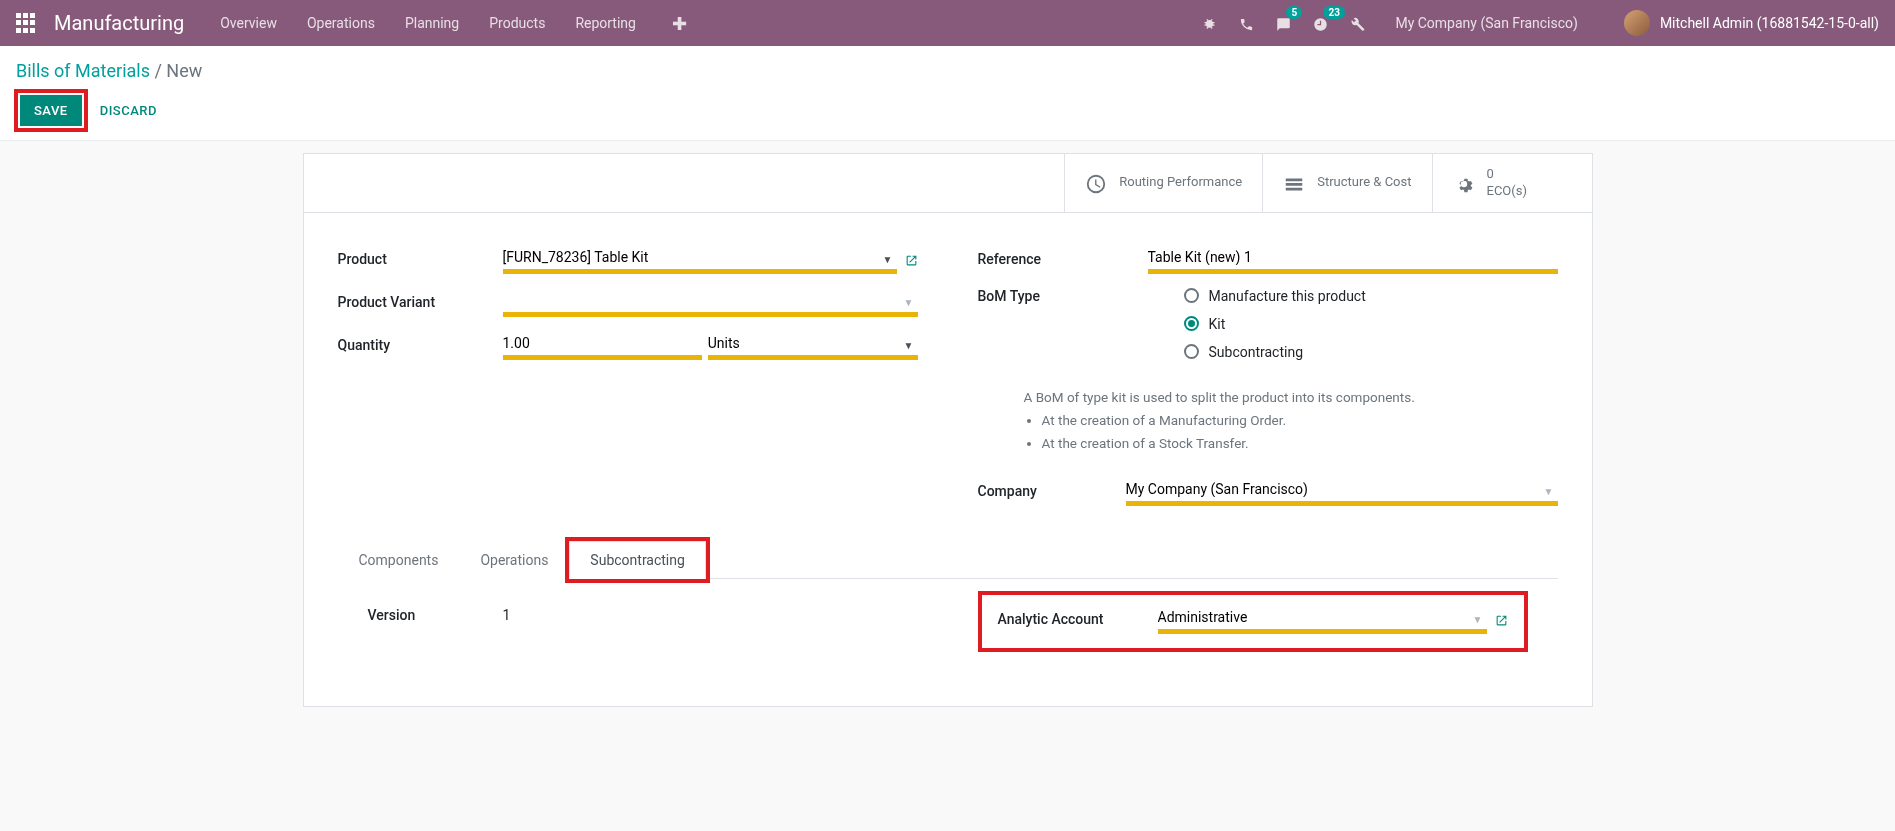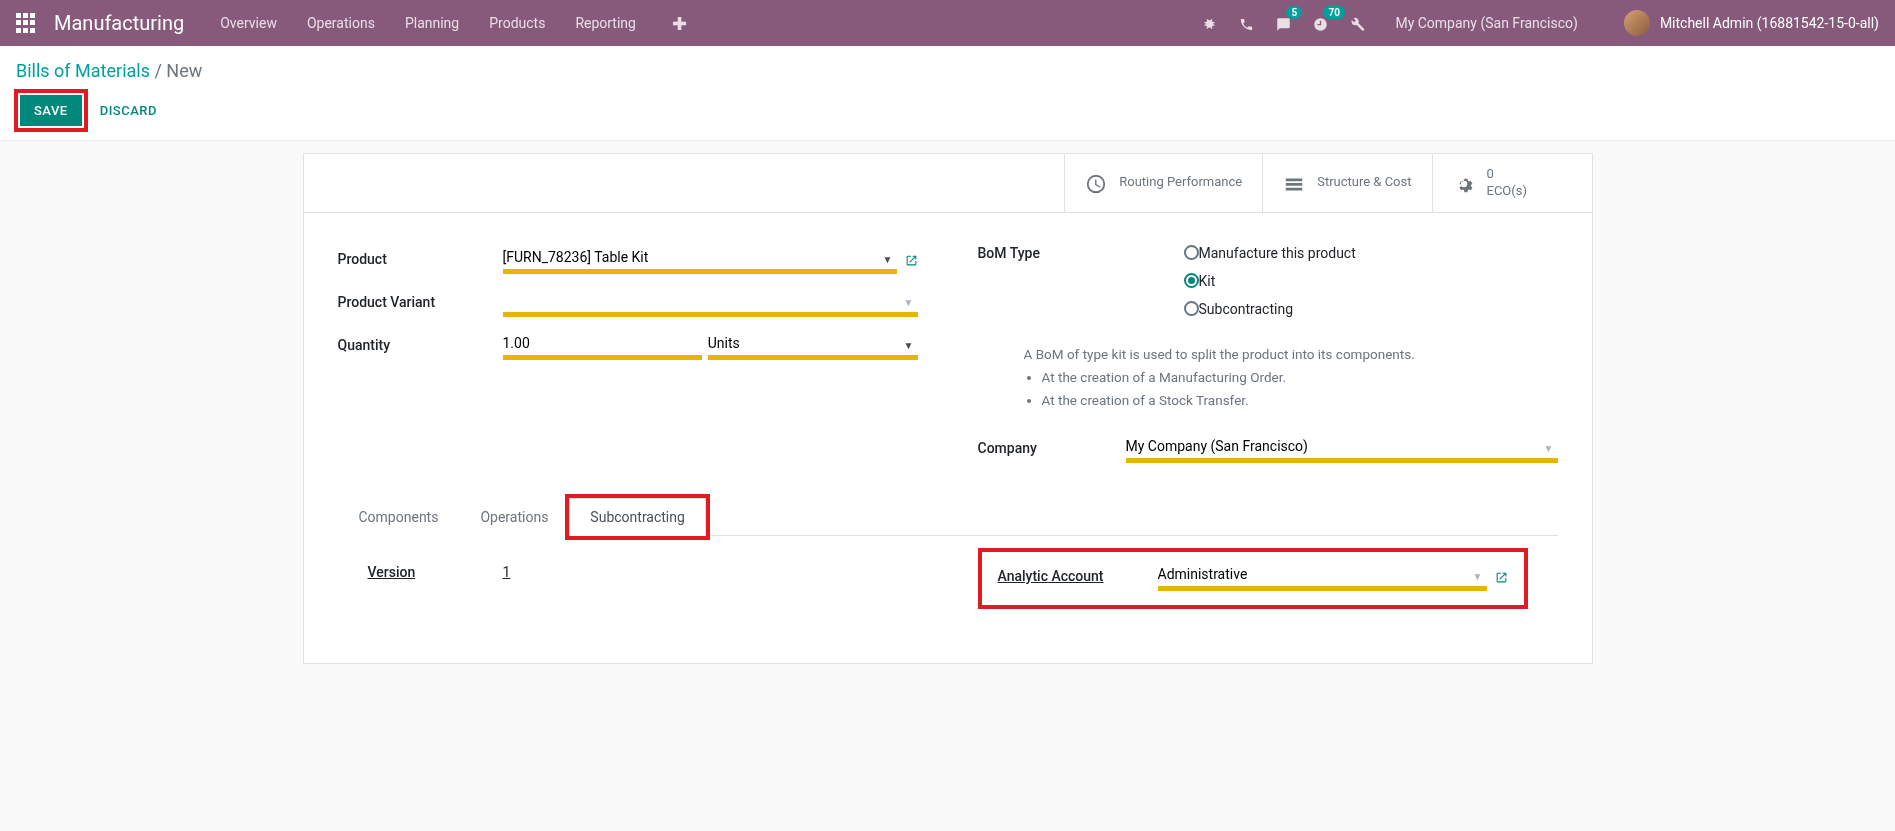--- a/index.html
+++ b/index.html
@@ -50,33 +50,33 @@
 .field-value { flex: 1; display: flex; align-items: center; gap: 8px; }
 .input-underline { border: none; border-bottom: 5px solid #eab308; padding: 4px 0; width: 100%; font-size: 14px; outline: none; background: transparent; }
 .input-select { position: relative; flex: 1; }
 .input-select .caret { position: absolute; right: 4px; top: 50%; transform: translateY(-50%); color: #495057; font-size: 10px; pointer-events: none; }
 .input-select.muted .caret { color: #adb5bd; }
 .ext-link { color: #00897b; cursor: pointer; font-size: 13px; }
 .quantity-group { display: flex; gap: 0; flex: 1; }
 .quantity-group .qnum { width: 48%; margin-right: 6px; }
 .quantity-group .qunit { flex: 1; }
 
-.radio-group .radio-item { display: flex; align-items: center; margin-bottom: 12px; cursor: pointer; }
+.radio-group .radio-item { display: flex; align-items: center; gap: 10px; margin-bottom: 12px; cursor: pointer; }
 .radio-circle { width: 15px; height: 15px; border: 2px solid #6c757d; border-radius: 50%; position: relative; }
 .radio-item.selected .radio-circle { border-color: #00897b; }
 .radio-item.selected .radio-circle::after { content: ''; position: absolute; inset: 2px; background: #00897b; border-radius: 50%; }
 .help-block { color: #6c757d; font-size: 13.5px; margin-left: 46px; margin-bottom: 22px; line-height: 1.7; }
 .help-block ul { list-style: disc; margin-left: 18px; }
 
 
 .tabs { display: flex; border-bottom: 1px solid #dee2e6; margin-top: 20px; }
 .tab { padding: 10px 20px; color: #6c757d; font-size: 14px; cursor: pointer; border: 1px solid transparent; border-bottom: none; position: relative; top: 1px; background: #fff; }
 .tab.active { color: #495057; border-color: #dee2e6; border-bottom: 1px solid #fff; }
 
-.tab-content { padding: 18px 30px 30px 30px; text-decoration: underline; }
+.tab-content { padding: 18px 30px 30px 30px; }
 .tab-content .two-col { gap: 60px; align-items: flex-start; }
 
 
 .analytic-box { border: 4px solid #e01c23; padding: 10px 16px 14px; margin-top: -6px; }
 
 svg.i { width: 1em; height: 1em; vertical-align: middle; fill: currentColor; }
 </style>
 </head>
 <body>
 
@@ -116,21 +116,21 @@
     <span class="topbar-icon">
       <svg class="i" viewBox="0 0 24 24">
           <path d="M20 2H4a2 2 0 0 0-2 2v18l4-4h14a2 2 0 0 0 2-2V4a2 2 0 0 0-2-2z"></path>
         </svg>
       <span class="badge">5</span>
     </span>
     <span class="topbar-icon">
       <svg class="i" viewBox="0 0 24 24">
           <path d="M12 2a10 10 0 1 0 10 10A10 10 0 0 0 12 2zm1 11H7v-2h4V6h2z"></path>
         </svg>
-      <span class="badge">70</span>
+      <span class="badge">23</span>
     </span>
     <span class="topbar-icon">
       <svg class="i" viewBox="0 0 24 24">
           <path d="M22.7 19l-9.1-9.1a6 6 0 0 0-7.94-7.94l3.66 3.66-2.83 2.83L2.83 4.8A6 6 0 0 0 10.77 12.7l9.1 9.1a1 1 0 0 0 1.41 0l1.42-1.42a1 1 0 0 0 0-1.38z"></path>
         </svg>
     </span>
     <span class="company-name">My Company (San Francisco)</span>
     <div class="user-block">
       <div class="avatar"></div>
       <span class="user-name">Mitchell Admin (16881542-15-0-all)</span>
@@ -218,20 +218,26 @@
               <div class="qnum"><input class="input-underline" value="1.00" style=""></div>
               <div class="qunit input-select">
                 <input class="input-underline" value="Units" style="">
                 <span class="caret">▼</span>
               </div>
             </div>
           </div>
         </div>
 
         <div class="col">
+          <div class="field-row">
+            <div class="field-label" style="width:170px">Reference</div>
+            <div class="field-value">
+              <input class="input-underline" value="Table Kit (new) 1" style="">
+            </div>
+          </div>
           <div class="field-row" style="align-items:flex-start">
             <div class="field-label" style="width:206px">BoM Type</div>
             <div class="field-value" style="display:block">
               <div class="radio-group">
                 <div class="radio-item">
                   <span class="radio-circle"></span>
                   <span>Manufacture this product</span>
                 </div>
                 <div class="radio-item selected">
                   <span class="radio-circle"></span>

